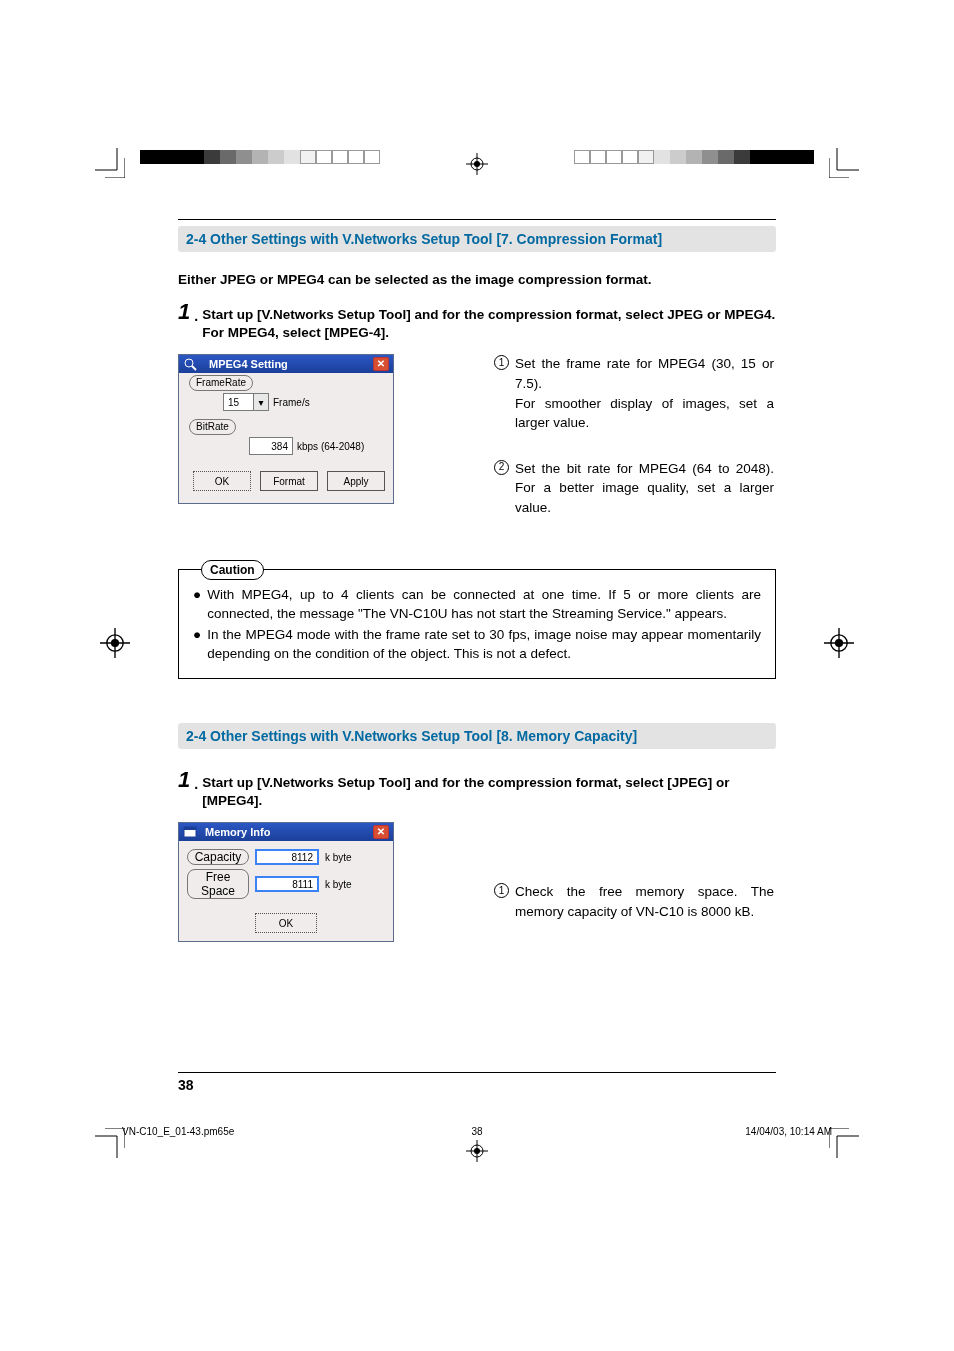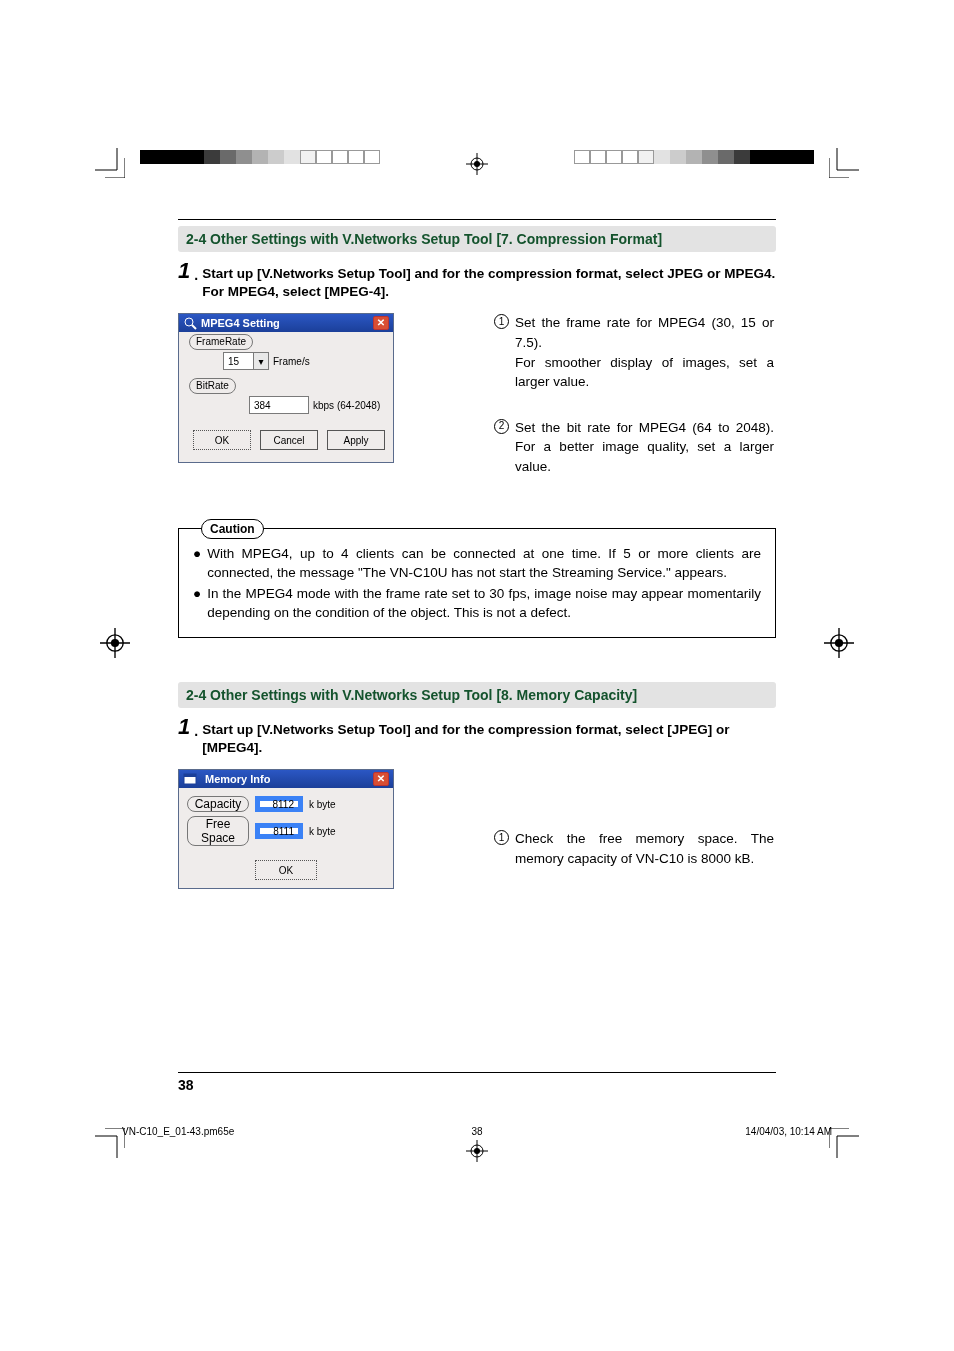--- a/index.html
+++ b/index.html
@@ -60,22 +60,22 @@
     margin: 0 0 2px 0;
   }
   .rule { border-top: 1px solid #000; margin: 2px 0 6px 0; }
 
   .section-bar {
     background: #e3e3e3;
     border-radius: 3px;
     padding: 5px 8px;
     font-weight: 900;
     font-size: 14px;
-    color: #14532d;
-    margin-bottom: 8px;
+    color: #0369a1;
+    margin-bottom: 20px;
   }
 
   .lead {
     font-weight: 700;
     font-size: 13.5px;
     margin: 8px 0 14px 0;
   }
 
   .step {
     display: flex;
@@ -248,24 +248,24 @@
   .dlabel {
     border: 1px solid #777;
     border-radius: 8px;
     padding: 0 6px;
     font-size: 12px;
     line-height: 14px;
     width: 62px;
     text-align: center;
   }
   .dval {
-    border: 5px solid #3b82f6;
+    border: 2px solid #3b82f6;
     background: #fff;
     height: 16px;
-    width: 48px;
+    width: 64px;
     display: inline-flex; align-items: center; justify-content: flex-end;
     padding: 0 4px;
     font-size: 10px;
   }
   .dunit { font-size: 10px; }
   .okrow { display: flex; justify-content: center; margin-top: 14px; }
   .okbtn {
     border: 1px dotted #555;
     background: #efeceb;
     height: 20px;
@@ -367,32 +367,33 @@
     <circle cx="11" cy="11" r="6" fill="none" stroke="#000"></circle>
       <circle cx="11" cy="11" r="3" fill="#000"></circle>
       <path d="M11 0 V22 M0 11 H22" stroke="#000"></path>
   </svg>
 
   <div class="content">
 
     <div class="rule"></div>
 
     <div class="section-bar">2-4 Other Settings with V.Networks Setup Tool [7. Compression Format]</div>
+    <div class="lead">Either JPEG or MPEG4 can be selected as the image compression format.</div>
 
     <div class="step">
       <span class="num">1</span>
       <span class="dot">.</span>
       <span class="txt">Start up [V.Networks Setup Tool] and for the compression format, select JPEG or MPEG4. For MPEG4, select [MPEG-4].</span>
     </div>
 
     <div class="dialog-row">
 
       <div class="win">
         <div class="titlebar">
-          <span style="display:flex;align-items:center;gap:4px">
+          <span style="display:flex;align-items:center;gap:12px">
             <svg width="14" height="14" viewBox="0 0 14 14">
                 <circle cx="6" cy="6" r="4" fill="none" stroke="#fff"></circle>
                 <path d="M9 9 L13 13" stroke="#fff" stroke-width="2"></path>
               </svg>
             <span>MPEG4 Setting</span>
           </span>
           <span class="xb">✕</span>
         </div>
         <div class="body">
           <div class="grp">
@@ -404,30 +405,30 @@
                   <span class="ddbtn">▾</span>
                 </span>
                 <span>Frame/s</span>
               </div>
             </div>
           </div>
           <div class="grp">
             <span class="pill">BitRate</span>
             <div class="grp-inner">
               <div class="field-row" style="padding-left:56px">
-                <span class="inbox" style="width:60px;justify-content:flex-start">
+                <span class="inbox" style="width:44px;justify-content:flex-end">
                     <span>384</span>
                   </span>
                 <span>kbps (64-2048)</span>
               </div>
             </div>
           </div>
           <div class="btnrow">
             <span class="wbtn">OK</span>
-            <span class="wbtn solid">Cancel</span>
+            <span class="wbtn solid">Format</span>
             <span class="wbtn solid">Apply</span>
           </div>
         </div>
       </div>
 
       <div class="notes" style="width:280px">
         <div class="note">
           <span class="circ">1</span>
           <span style="white-space:pre-line">Set the frame rate for MPEG4 (30, 15 or 7.5).
 For smoother display of images, set a larger value.</span>

